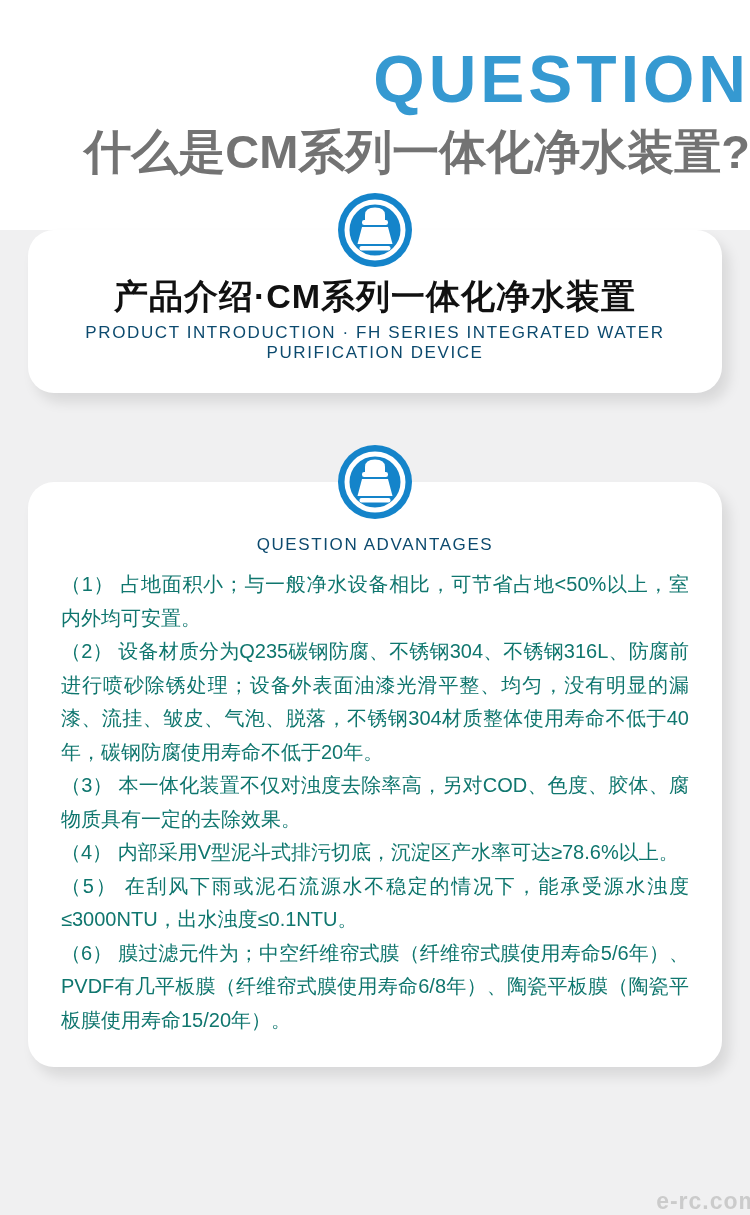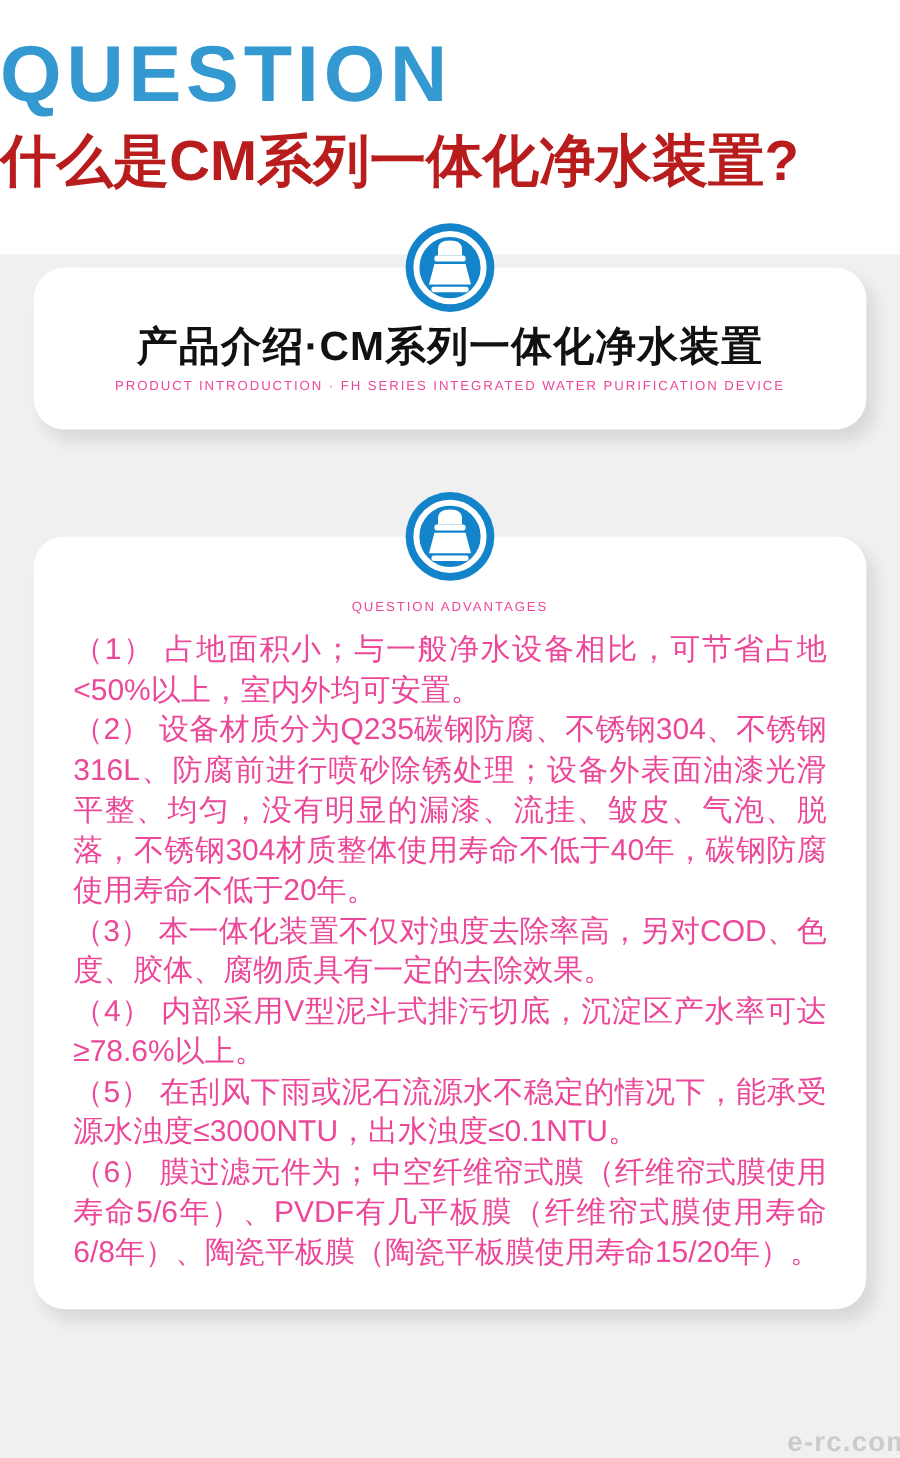--- a/index.html
+++ b/index.html
@@ -4,63 +4,63 @@
 <style>
   html,body{margin:0;padding:0;}
   .page{
     width:750px;height:1215px;position:relative;overflow:hidden;
     background:#f0f0f1;
     font-family:"Liberation Sans","DejaVu Sans",sans-serif;
   }
   
   .hero{
     background:#ffffff;
-    padding:26px 0 50px 0;
-    text-align:left;
+    padding:44px 0 50px 0;
+    text-align:right;
   }
   .hero .question{
     font-size:66px;line-height:70px;font-weight:800;
     color:#3599d1;letter-spacing:4px;
   }
   .hero .main-title{
     margin-top:10px;
     font-size:47px;line-height:56px;font-weight:900;
-    color:#b91c1c;letter-spacing:0px;
+    color:#737373;letter-spacing:0px;
   }
   
-  .card-wrap{position:relative;margin:11px 28px;}
+  .card-wrap{position:relative;margin:0 28px;}
   .card{
     background:#ffffff;border-radius:26px;
     box-shadow:7px 9px 13px rgba(0,0,0,0.10);
     position:relative;
   }
   .badge-icon{
     position:absolute;left:50%;transform:translateX(-50%);
     top:-38px;width:76px;height:76px;z-index:3;
   }
   .card-head{text-align:center;}
   .card-title{
     font-size:34px;line-height:40px;font-weight:800;color:#111;
     letter-spacing:1px;
   }
   .card-title.spread{letter-spacing:4px;font-size:37px;}
   .card-subtitle{
-    margin-top:7px;font-size:11px;color:#ec4899;
+    margin-top:7px;font-size:17px;color:#0c4a6e;
     letter-spacing:1.6px;font-weight:400;
   }
   .intro-card{padding:46px 36px 30px 36px;}
   .intro-body{
     margin-top:15px;
     font-size:19.5px;line-height:38px;color:#2d2d2d;
     text-align:justify;text-indent:2em;
   }
   .adv-card{margin-top:89px;padding:46px 33px 30px 33px;}
   .adv-list{margin-top:13px;}
   .adv-item{
-    font-size:25px;line-height:33.5px;color:#ec4899;
+    font-size:20px;line-height:33.5px;color:#0f766e;
     text-align:justify;
   }
   
   .watermark{
     position:absolute;right:-10px;bottom:0px;z-index:6;
     font-size:23px;font-weight:700;letter-spacing:1px;
     color:#c5c5c5;opacity:0.85;
   }
 </style>
 </head>

